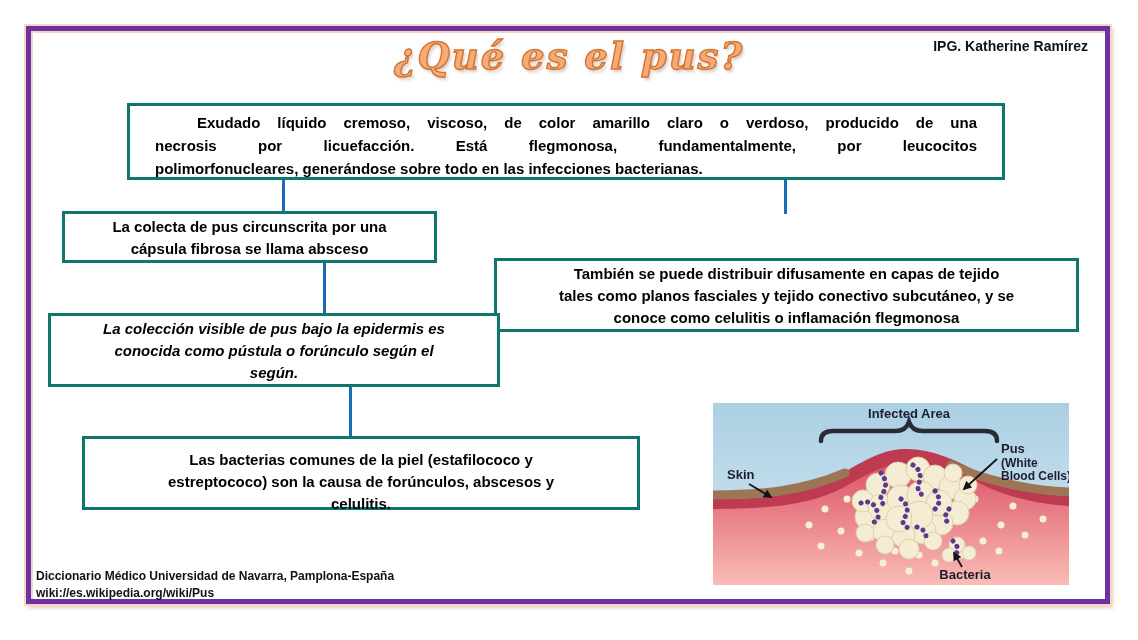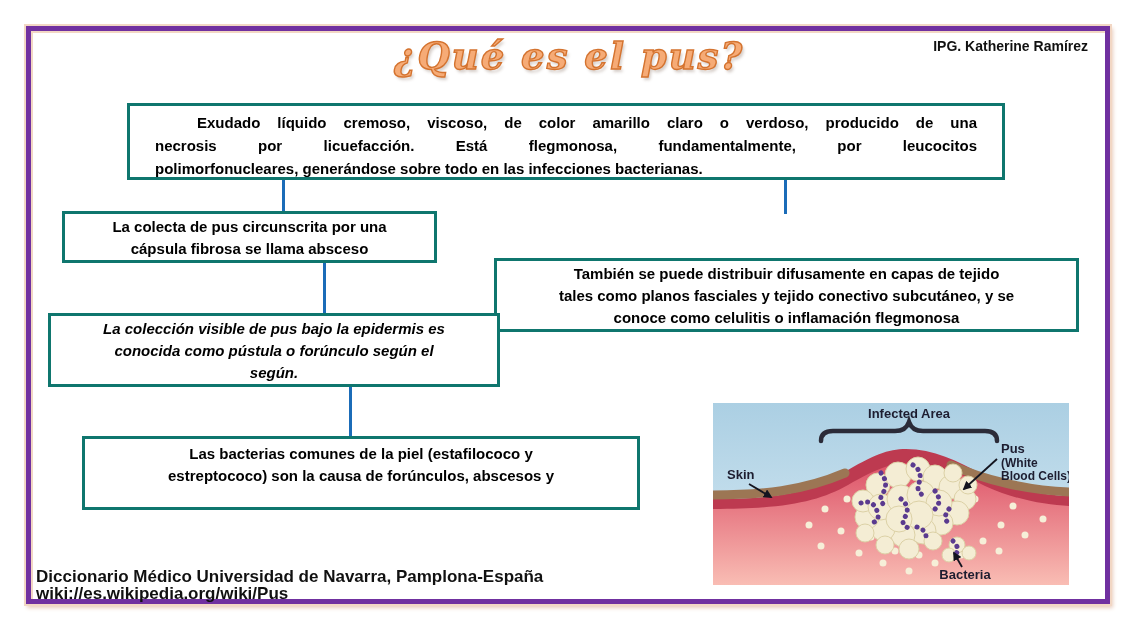--- a/index.html
+++ b/index.html
@@ -39,21 +39,21 @@
   }
   .box .line { text-align:center; white-space:nowrap; line-height:22px; }
   #box-definition { padding:5px 25px 0 25px; }
   #box-definition .jline {
     text-align:justify; text-align-last:justify; white-space:normal; line-height:23px;
   }
   #box-definition .jline.first { text-indent:42px; }
   #box-definition .jline.last { text-align-last:left; }
   .conn { position:absolute; width:3px; background:#1b6cb8; }
   .sources {
-    position:absolute; left:36px; top:568px; font-size:17px; font-weight:bold;
+    position:absolute; left:36px; top:568px; font-size:12px; font-weight:bold;
     color:#111; line-height:17px;
   }
   .illus { position:absolute; left:672px; top:403px; width:396px; height:182px;margin-left:41px; }
   .ilabel { font-family:"Liberation Sans", sans-serif; font-weight:bold; fill:#1d1d30; }
 </style>
 </head>
 <body>
 
 <div id="canvas">
 
@@ -91,23 +91,24 @@
     <div class="line">conoce como celulitis o inflamación flegmonosa</div>
   </div>
 
   <div class="box" style="left:48px; top:313px; width:452px; height:74px; padding-top:2px;font-style:italic;">
     <div class="line">La colección visible de pus bajo la epidermis es</div>
     <div class="line">conocida como pústula o forúnculo según el</div>
     <div class="line">según.</div>
   </div>
 
 
-  <div class="box" style="left:82px; top:436px; width:558px; height:74px; padding-top:4px;">
+  <div class="box" style="left:82px; top:436px; width:558px; height:74px; padding-top:10px;">
     <div class="line">Las bacterias comunes de la piel (estafilococo y</div>
     <div class="line">estreptococo) son la causa de forúnculos, abscesos y</div>
+    <div class="line">celulitis.</div>
   </div>
 
   <div class="sources">
     <div>Diccionario Médico Universidad de Navarra, Pamplona-España</div>
     <div>wiki://es.wikipedia.org/wiki/Pus</div>
   </div>
 
   <div class="illus">
     <svg width="356" height="182" viewBox="0 0 356 182">
       <defs>

